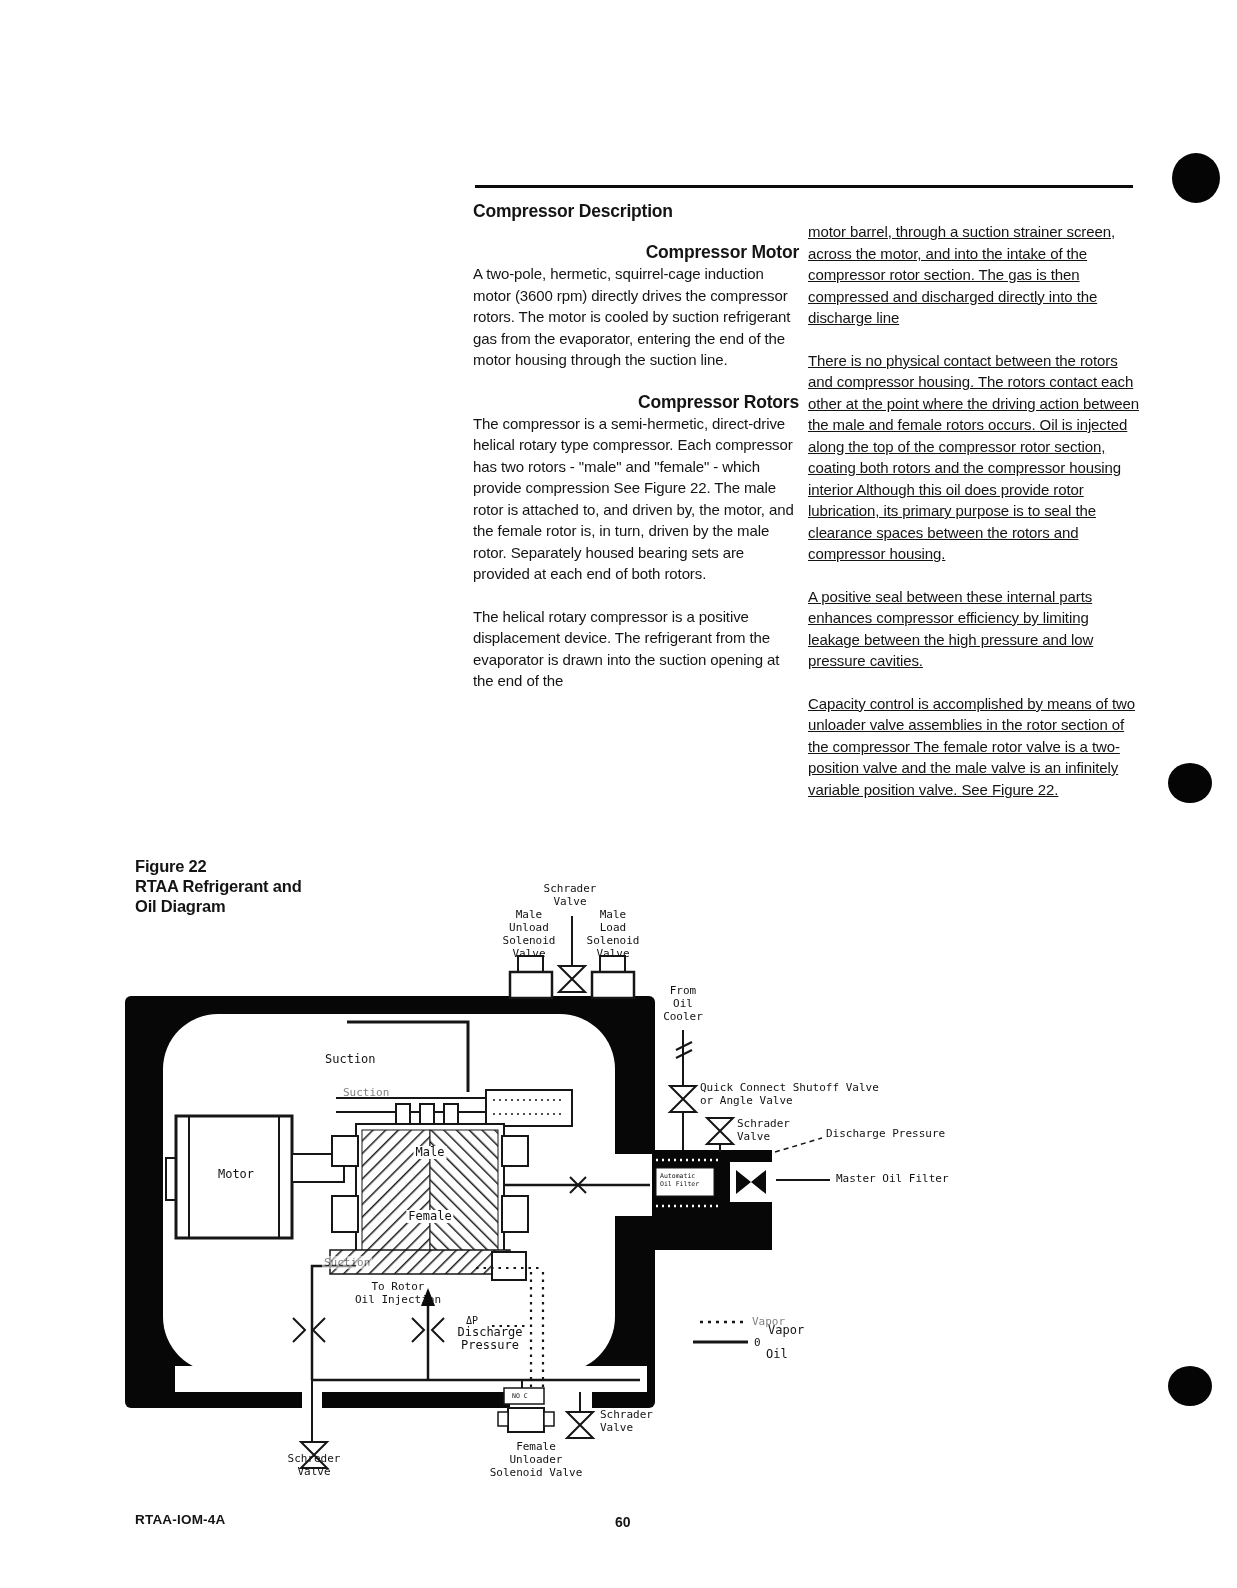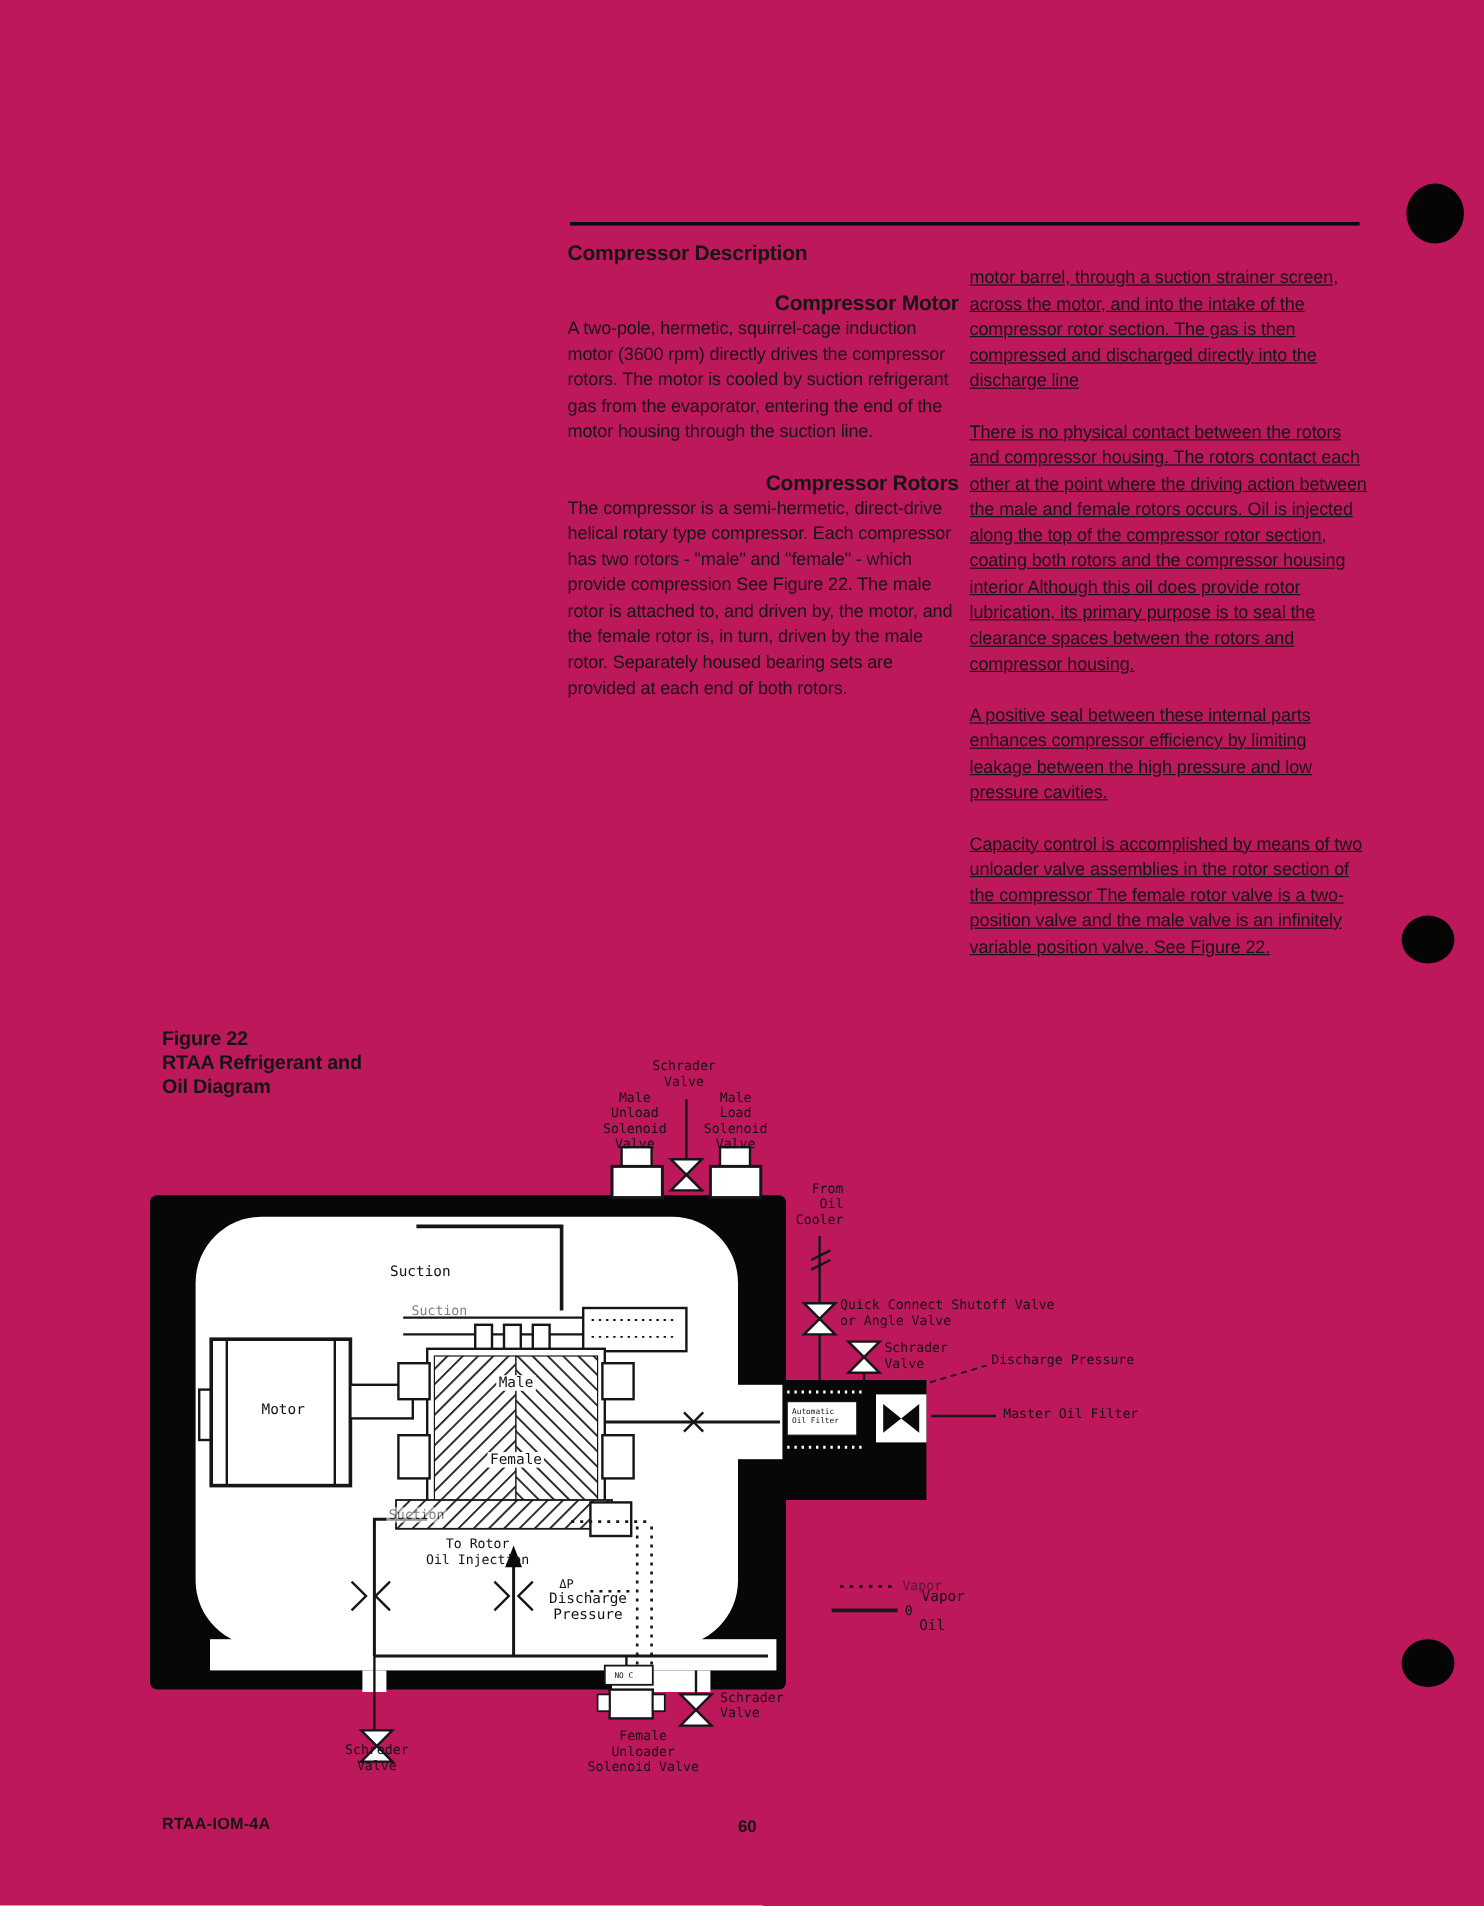--- a/index.html
+++ b/index.html
@@ -1,16 +1,16 @@
 <!DOCTYPE html>
 <html><head>
 <meta charset="utf-8">
 <style>
   html,body{margin:0;padding:0;background:#e8e8e8;}
-  .page{position:relative;width:1237px;height:1588px;background:#be185d;overflow:hidden;
+  .page{position:relative;width:1237px;height:1588px;background:#ffffff;overflow:hidden;
         font-family:"Liberation Sans",sans-serif;color:#141414;}
   .art{position:absolute;left:0;top:0;width:1237px;height:1588px;}
   .rule{position:absolute;left:475px;top:185px;width:658px;height:3px;background:#0c0c0c;}
   .col{position:absolute;top:201px;width:326px;font-size:15px;line-height:21.5px;letter-spacing:-0.1px;}
   .col.left{left:473px;}
   .col.right{left:808px;top:221px;width:332px;text-decoration:underline;}
   .col p{margin:0 0 21px 0;}
   .col p.tight{margin-top:0;}
   .col h2{font-size:17.5px;line-height:21px;margin:0 0 20px 0;letter-spacing:-0.2px;}
   .col h3{font-size:17.5px;line-height:21px;margin:0;letter-spacing:-0.2px;text-align:right;}
@@ -136,20 +136,21 @@
   </svg>
 
   <div class="rule"></div>
 
   <div class="col left">
     <h2>Compressor Description</h2>
     <h3>Compressor Motor</h3>
     <p class="tight">A two-pole, hermetic, squirrel-cage induction motor (3600 rpm) directly drives the compressor rotors.  The motor is cooled by suction refrigerant gas from the evaporator, entering the end of the motor housing through the suction line.</p>
     <h3>Compressor Rotors</h3>
     <p class="tight"><span>The compressor is a semi-hermetic, direct-drive helical rotary type compressor.  Each compressor has two rotors - "male" and "female" - which provide compression   See Figure 22. The male rotor is attached to, and driven by, the motor, and the female rotor is, in turn, driven by the male rotor.  Separately housed bearing sets are provided at each end of </span><span class="u">both</span><span> rotors.</span></p>
+    <p>The helical rotary compressor is a positive displacement device.  The refrigerant from the evaporator is drawn into the suction opening at the end of the</p>
   </div>
 
   <div class="col right">
     <p>motor barrel, through a suction strainer screen, across the motor, and into the intake of the compressor rotor section. The gas is then compressed and discharged directly into the discharge line</p>
     <p>There is no physical contact between the rotors and compressor housing.  The rotors contact each other at the point where the driving action between the male and female rotors occurs.  Oil is injected along the top of the compressor rotor section, coating both rotors and the compressor housing interior  Although this oil does provide rotor lubrication, its primary purpose is to seal the clearance spaces between the rotors and compressor housing.</p>
     <p>A positive seal between these internal parts enhances compressor efficiency by limiting leakage between the high pressure and low pressure cavities.</p>
     <p>Capacity control is accomplished by means of two unloader valve assemblies in the rotor section of the compressor The female rotor valve is a two-position valve and the male valve is an infinitely variable position valve.  See Figure 22.</p>
   </div>
 
   <div class="caption">Figure 22
@@ -159,21 +160,21 @@
   <div class="dl c" style="left:570px;top:882px;">Schrader
 Valve</div>
   <div class="dl c" style="left:529px;top:908px;">Male
 Unload
 Solenoid
 Valve</div>
   <div class="dl c" style="left:613px;top:908px;">Male
 Load
 Solenoid
 Valve</div>
-  <div class="dl c" style="left:683px;top:984px;text-align:right;">From
+  <div class="dl c" style="left:683px;top:984px;">From
 Oil
 Cooler</div>
   <div class="dl" style="left:700px;top:1081px;">Quick Connect Shutoff Valve
 or Angle Valve</div>
   <div class="dl" style="left:737px;top:1117px;">Schrader
 Valve</div>
   <div class="dl" style="left:826px;top:1127px;">Discharge Pressure</div>
   <div class="dl" style="left:836px;top:1172px;">Master Oil Filter</div>
   <div class="dl big" style="left:325px;top:1053px;">Suction</div>
   <div class="dl faded" style="left:343px;top:1086px;">Suction</div>

